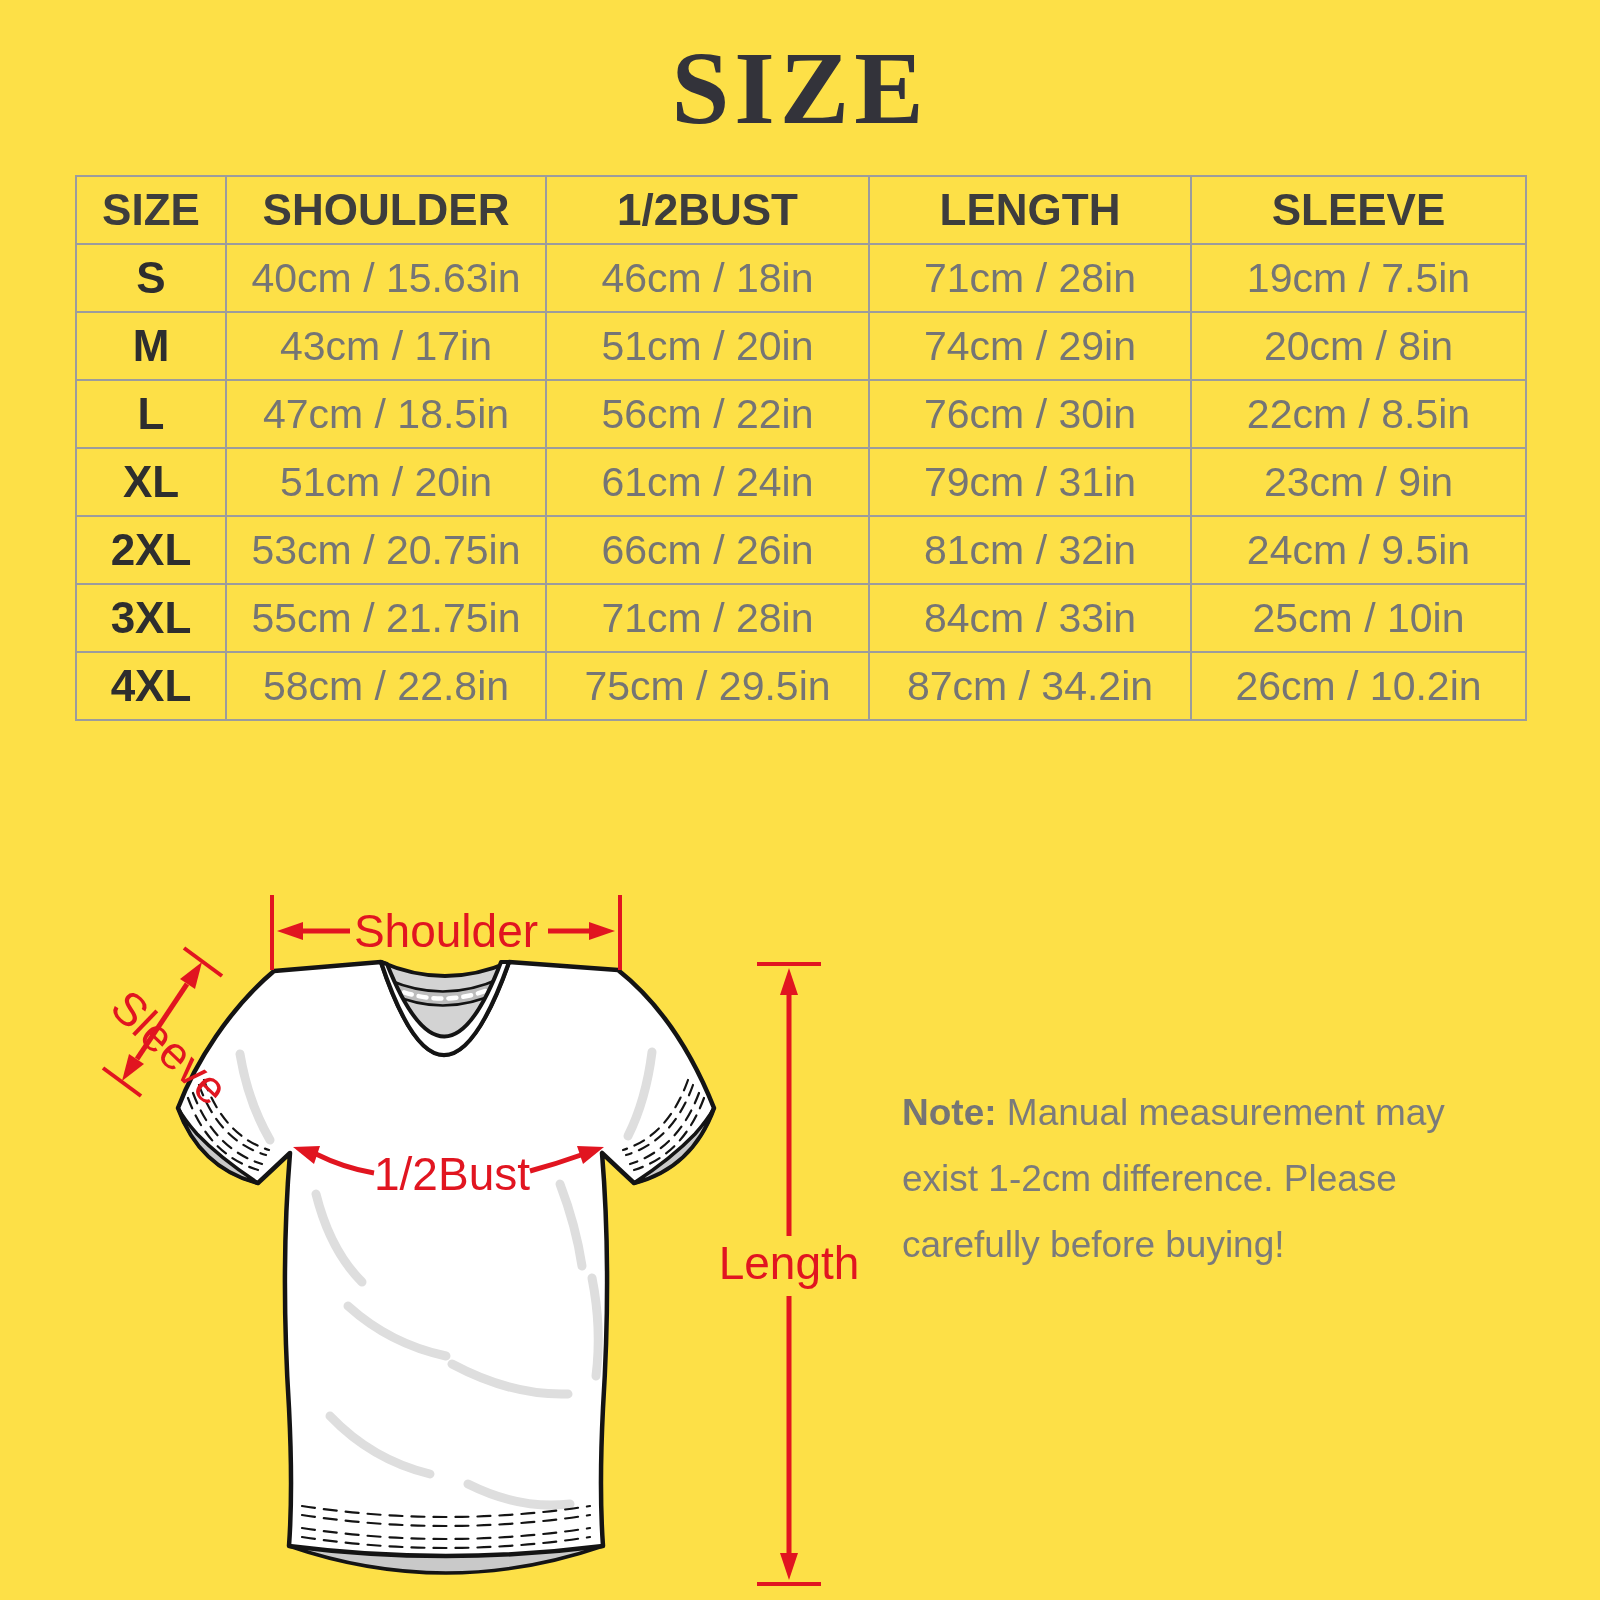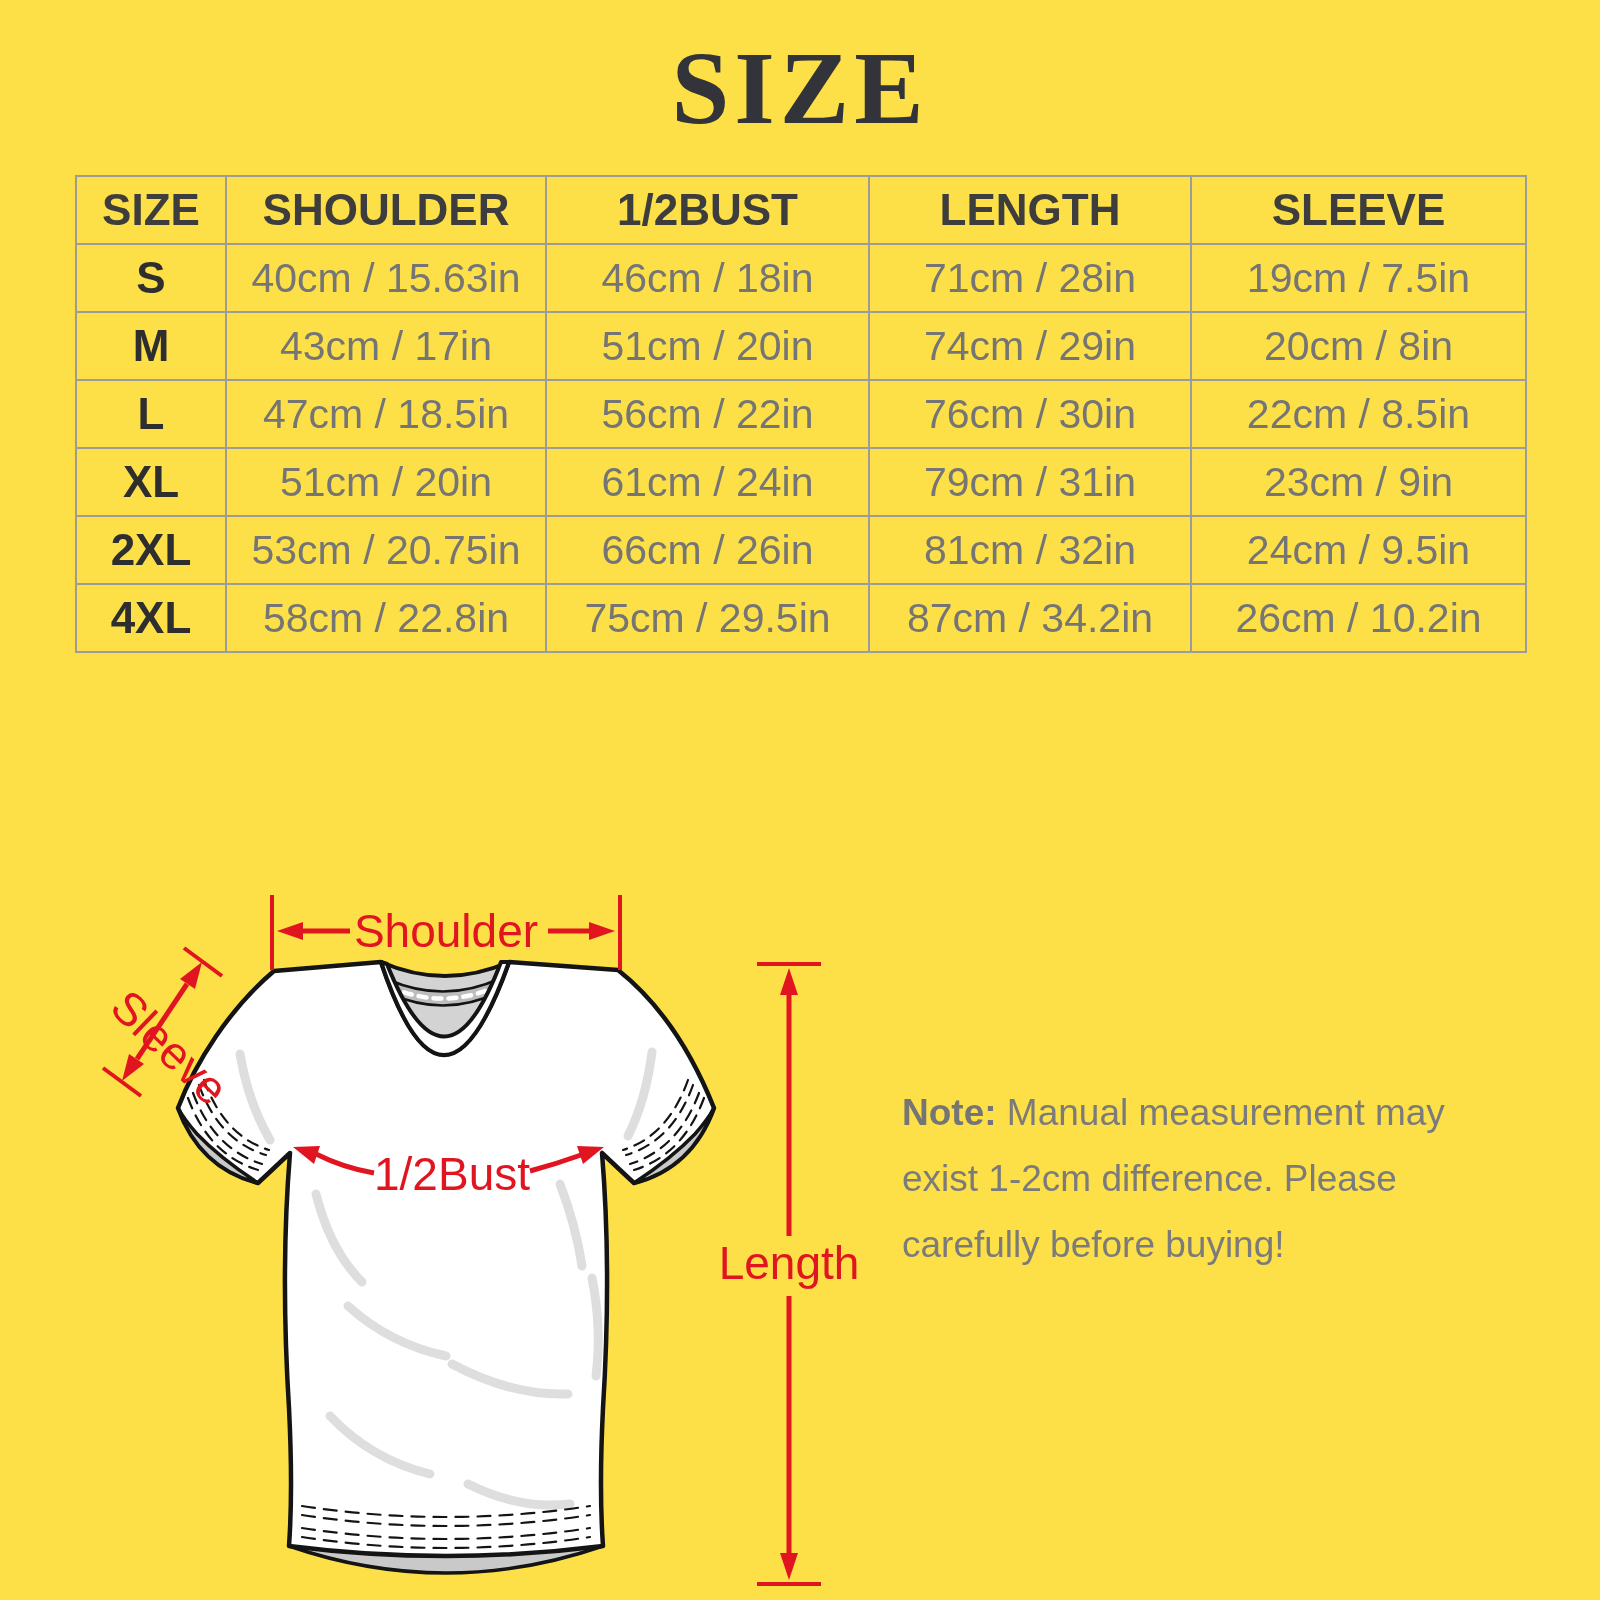--- a/index.html
+++ b/index.html
@@ -83,20 +83,27 @@
           <td>23cm / 9in</td>
         </tr>
         <tr>
           <th>2XL</th>
           <td>53cm / 20.75in</td>
           <td>66cm / 26in</td>
           <td>81cm / 32in</td>
           <td>24cm / 9.5in</td>
         </tr>
         <tr>
+          <th>3XL</th>
+          <td>55cm / 21.75in</td>
+          <td>71cm / 28in</td>
+          <td>84cm / 33in</td>
+          <td>25cm / 10in</td>
+        </tr>
+        <tr>
           <th>4XL</th>
           <td>58cm / 22.8in</td>
           <td>75cm / 29.5in</td>
           <td>87cm / 34.2in</td>
           <td>26cm / 10.2in</td>
         </tr>
       </tbody>
   </table>
 
   <svg class="diagram" width="900" height="742" viewBox="0 0 900 742">

